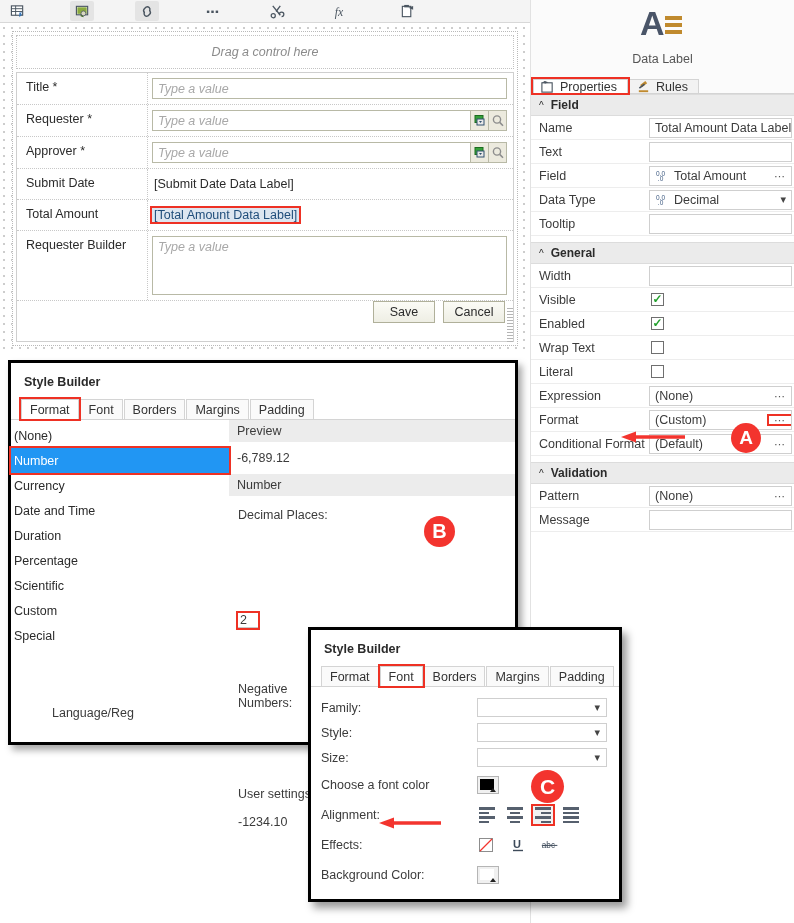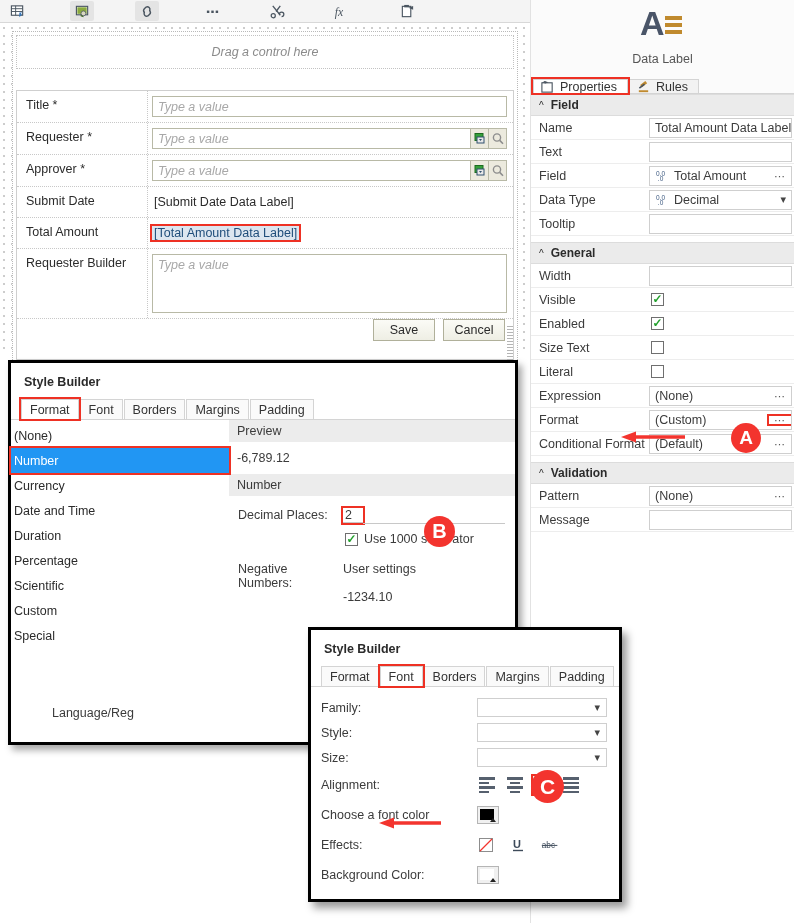--- a/index.html
+++ b/index.html
@@ -67,21 +67,21 @@
     border: 1px dotted #c2c2c2;
     display: flex; align-items: center; justify-content: center;
     color: #8b8b8b;
     font-style: italic;
     font-size: 12.5px;
     background: #fff;
   }
   #formtable {
     border: 1px solid #cfcfcf;
     border-top: none;
-    margin-top: 21px;
+    margin-top: 3px;
     background: #fff;
   }
   .frow {
     display: flex;
     border-top: 1px dotted #c8c8c8;
     min-height: 30px;
   }
   .frow:first-child { border-top: 1px solid #cfcfcf; }
   .fcell-l {
     width: 131px;
@@ -369,20 +369,21 @@
     padding: 9px 0 9px 8px;
     font-size: 12.5px;
     color: #3b3b3b;
   }
   .fld-row {
     display: flex;
     align-items: flex-start;
     padding: 12px 0 0 9px;
     font-size: 12.5px;
     color: #3b3b3b;
+    flex-direction: column;
   }
   .fld-lab { width: 105px; flex: 0 0 105px;}
   .numbox {
     width: 20px; height: 15px;
     border: none;
     border-bottom: 1px solid #c8c8c8;
     font-size: 12.5px;
     outline: 2px solid #ee3124;
     background: #fff;
     display: flex; align-items: center;
@@ -716,21 +717,21 @@
         <span class="tick">✓</span>
       </div>
   </div>
   <div class="prow">
     <div class="plabel">Enabled</div>
     <div class="cbox">
         <span class="tick">✓</span>
       </div>
   </div>
   <div class="prow">
-    <div class="plabel">Size Text</div>
+    <div class="plabel">Wrap Text</div>
     <div class="cbox"></div>
   </div>
   <div class="prow">
     <div class="plabel">Literal</div>
     <div class="cbox"></div>
   </div>
   <div class="prow">
     <div class="plabel">Expression</div>
     <div class="pval">
       <span>(None)</span>
@@ -851,20 +852,28 @@
       <div class="f2lab">Style:</div>
       <div class="selbox">
           <span>▾</span>
         </div>
     </div>
     <div class="f2row">
       <div class="f2lab">Size:</div>
       <div class="selbox">
           <span>▾</span>
         </div>
+    </div>
+
+    <div class="f2row" style="height:30px;">
+      <div class="f2lab">Choose a font color</div>
+      <div class="colorswatch">
+        <span class="fill" style="background:#000000;"></span>
+        <span class="tri"></span>
+      </div>
     </div>
 
     <div class="f2row" style="height:30px;">
       <div class="f2lab">Alignment:</div>
       <div style="display:flex; gap:8px; align-items:center;">
         <span class="align-ico">
           <span class="bar" style="width:16px;"></span>
             <span class="bar" style="width:10px;"></span>
             <span class="bar" style="width:16px;"></span>
             <span class="bar" style="width:10px;"></span>
@@ -884,28 +893,20 @@
         <span class="align-ico">
           <span class="bar" style="width:16px;"></span>
             <span class="bar" style="width:16px;"></span>
             <span class="bar" style="width:16px;"></span>
             <span class="bar" style="width:16px;"></span>
         </span>
       </div>
     </div>
 
     <div class="f2row" style="height:30px;">
-      <div class="f2lab">Choose a font color</div>
-      <div class="colorswatch">
-        <span class="fill" style="background:#000000;"></span>
-        <span class="tri"></span>
-      </div>
-    </div>
-
-    <div class="f2row" style="height:30px;">
       <div class="f2lab">Effects:</div>
       <div style="display:flex; gap:14px; align-items:center;">
         <span class="eff-ico">
           <svg width="16" height="16" viewBox="0 0 16 16">
               <rect x="1.5" y="1.5" width="13" height="13" fill="#fff" stroke="#8d8d8d" stroke-width="1"></rect>
               <line x1="2" y1="14" x2="14" y2="2" stroke="#f3342e" stroke-width="1.3"></line>
             </svg>
         </span>
         <span class="eff-ico">
           <svg width="16" height="16" viewBox="0 0 16 16">

